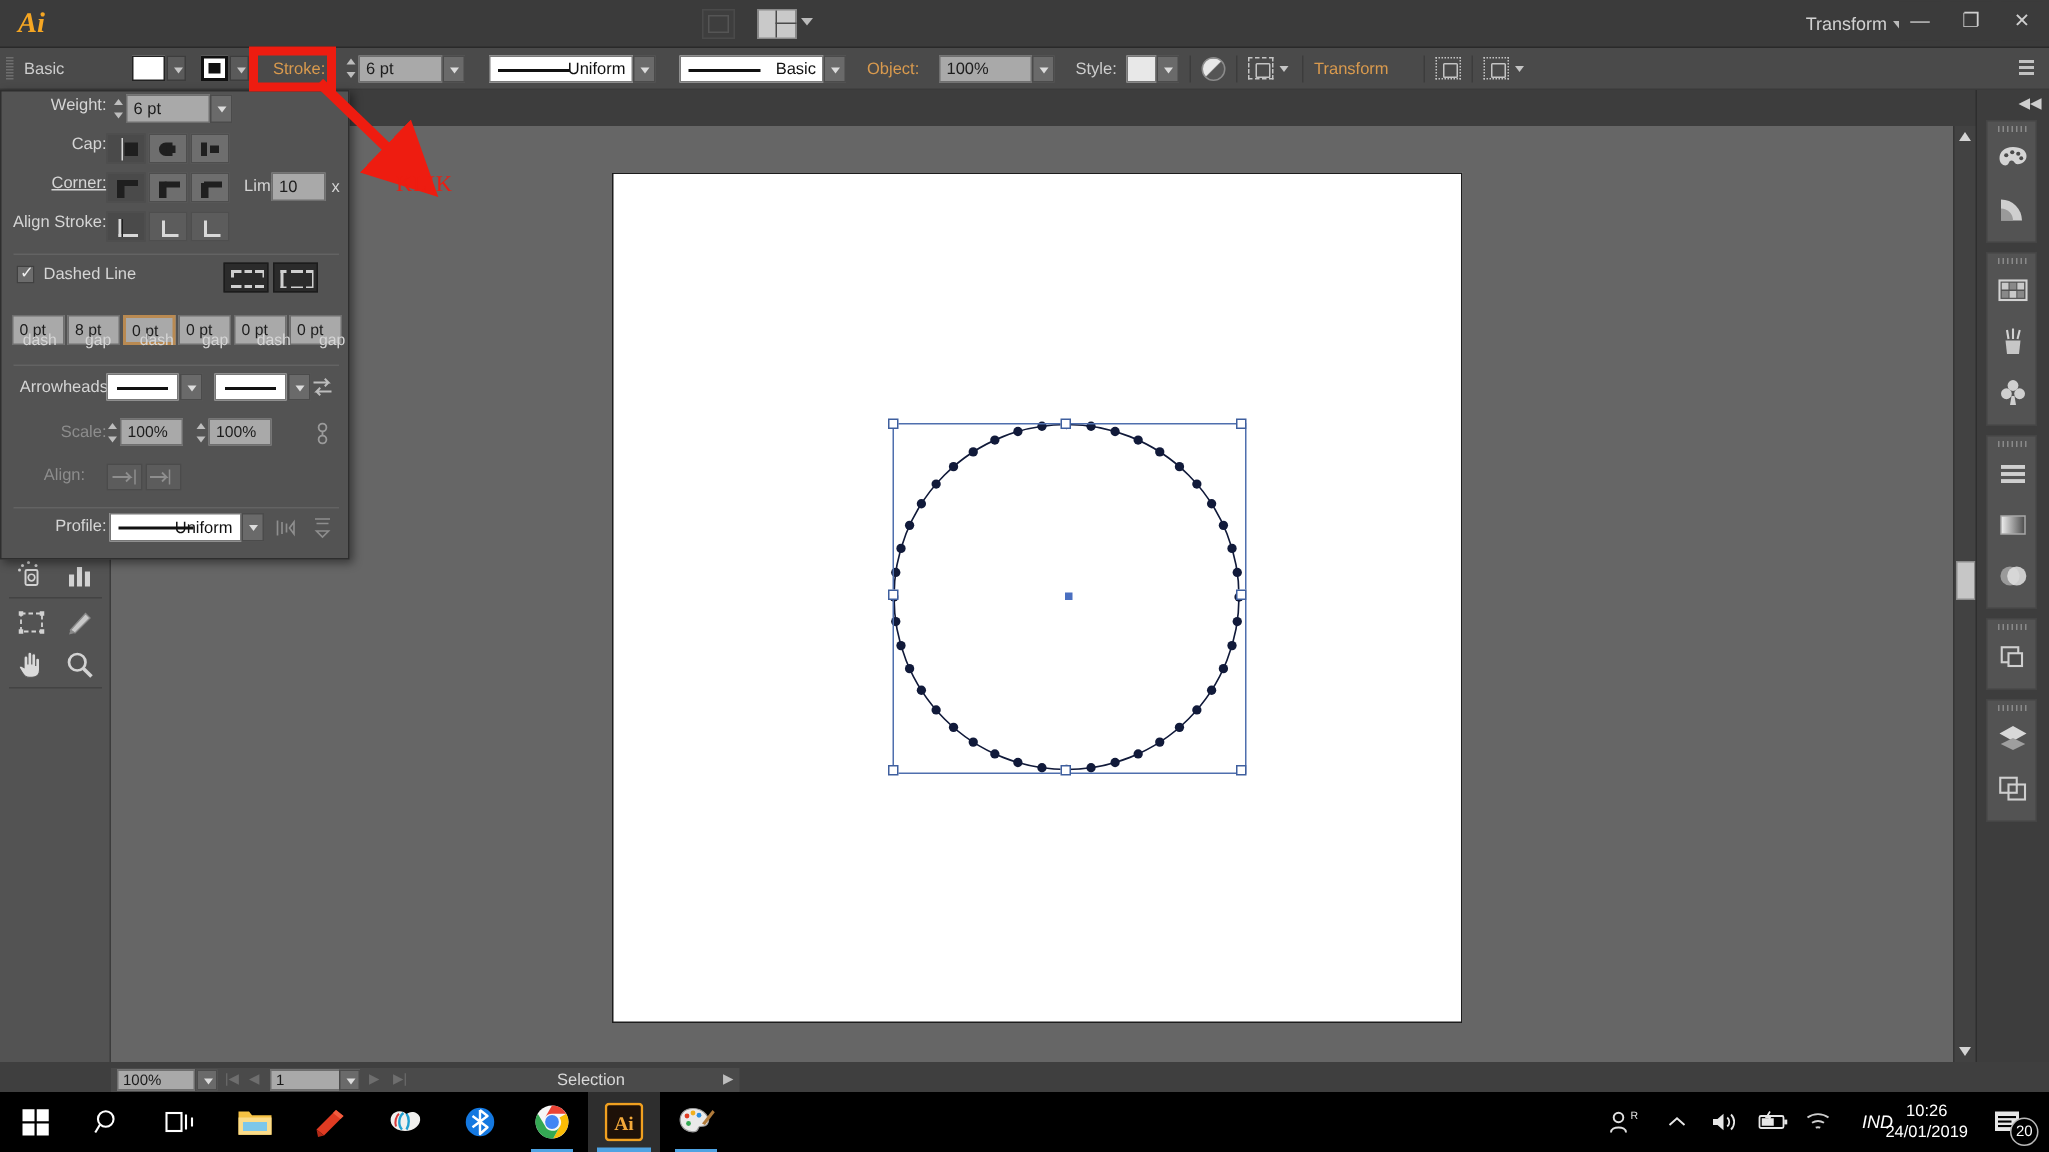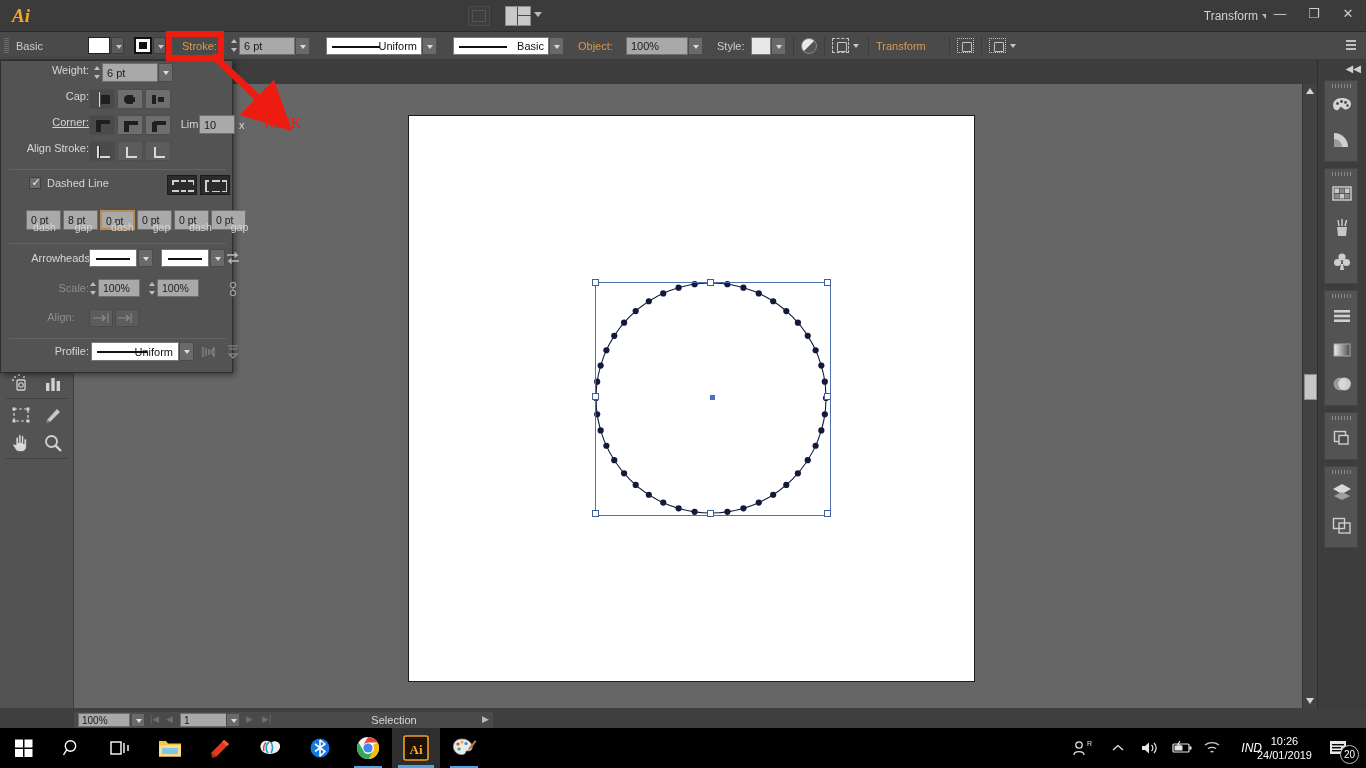--- a/index.html
+++ b/index.html
@@ -221,21 +221,21 @@
     position: absolute; left: 22px; top: 203px; width: 28px; height: 22px;
   }
 
   
   .stroke-panel {
     position: absolute; left: 0; top: 60px; width: 233px; height: 313px;
     background: #535353; border: 1px solid #2e2e2e;
     box-shadow: 2px 2px 6px rgba(0,0,0,.45);
     z-index: 40;
   }
-  .sp-row { position: absolute; display: flex; align-items: center; margin-left: 18px; }
+  .sp-row { position: absolute; display: flex; align-items: center; }
   .sp-label { color: #d5d5d5; font-size: 11px; text-align: right; }
   .sp-label.dim { color: #8d8d8d; }
   .sp-divider { position:absolute; left:8px; width:217px; height:1px; background:#636363; }
 
   .btn3 {
     width: 26px; height: 20px; background: #6e6e6e; border: 1px solid #4e4e4e;
     position: relative;
   }
   .btn3.on { background: #4a4a4a; }
   .btn3.dim { background: #5c5c5c; border-color: #4e4e4e; }

